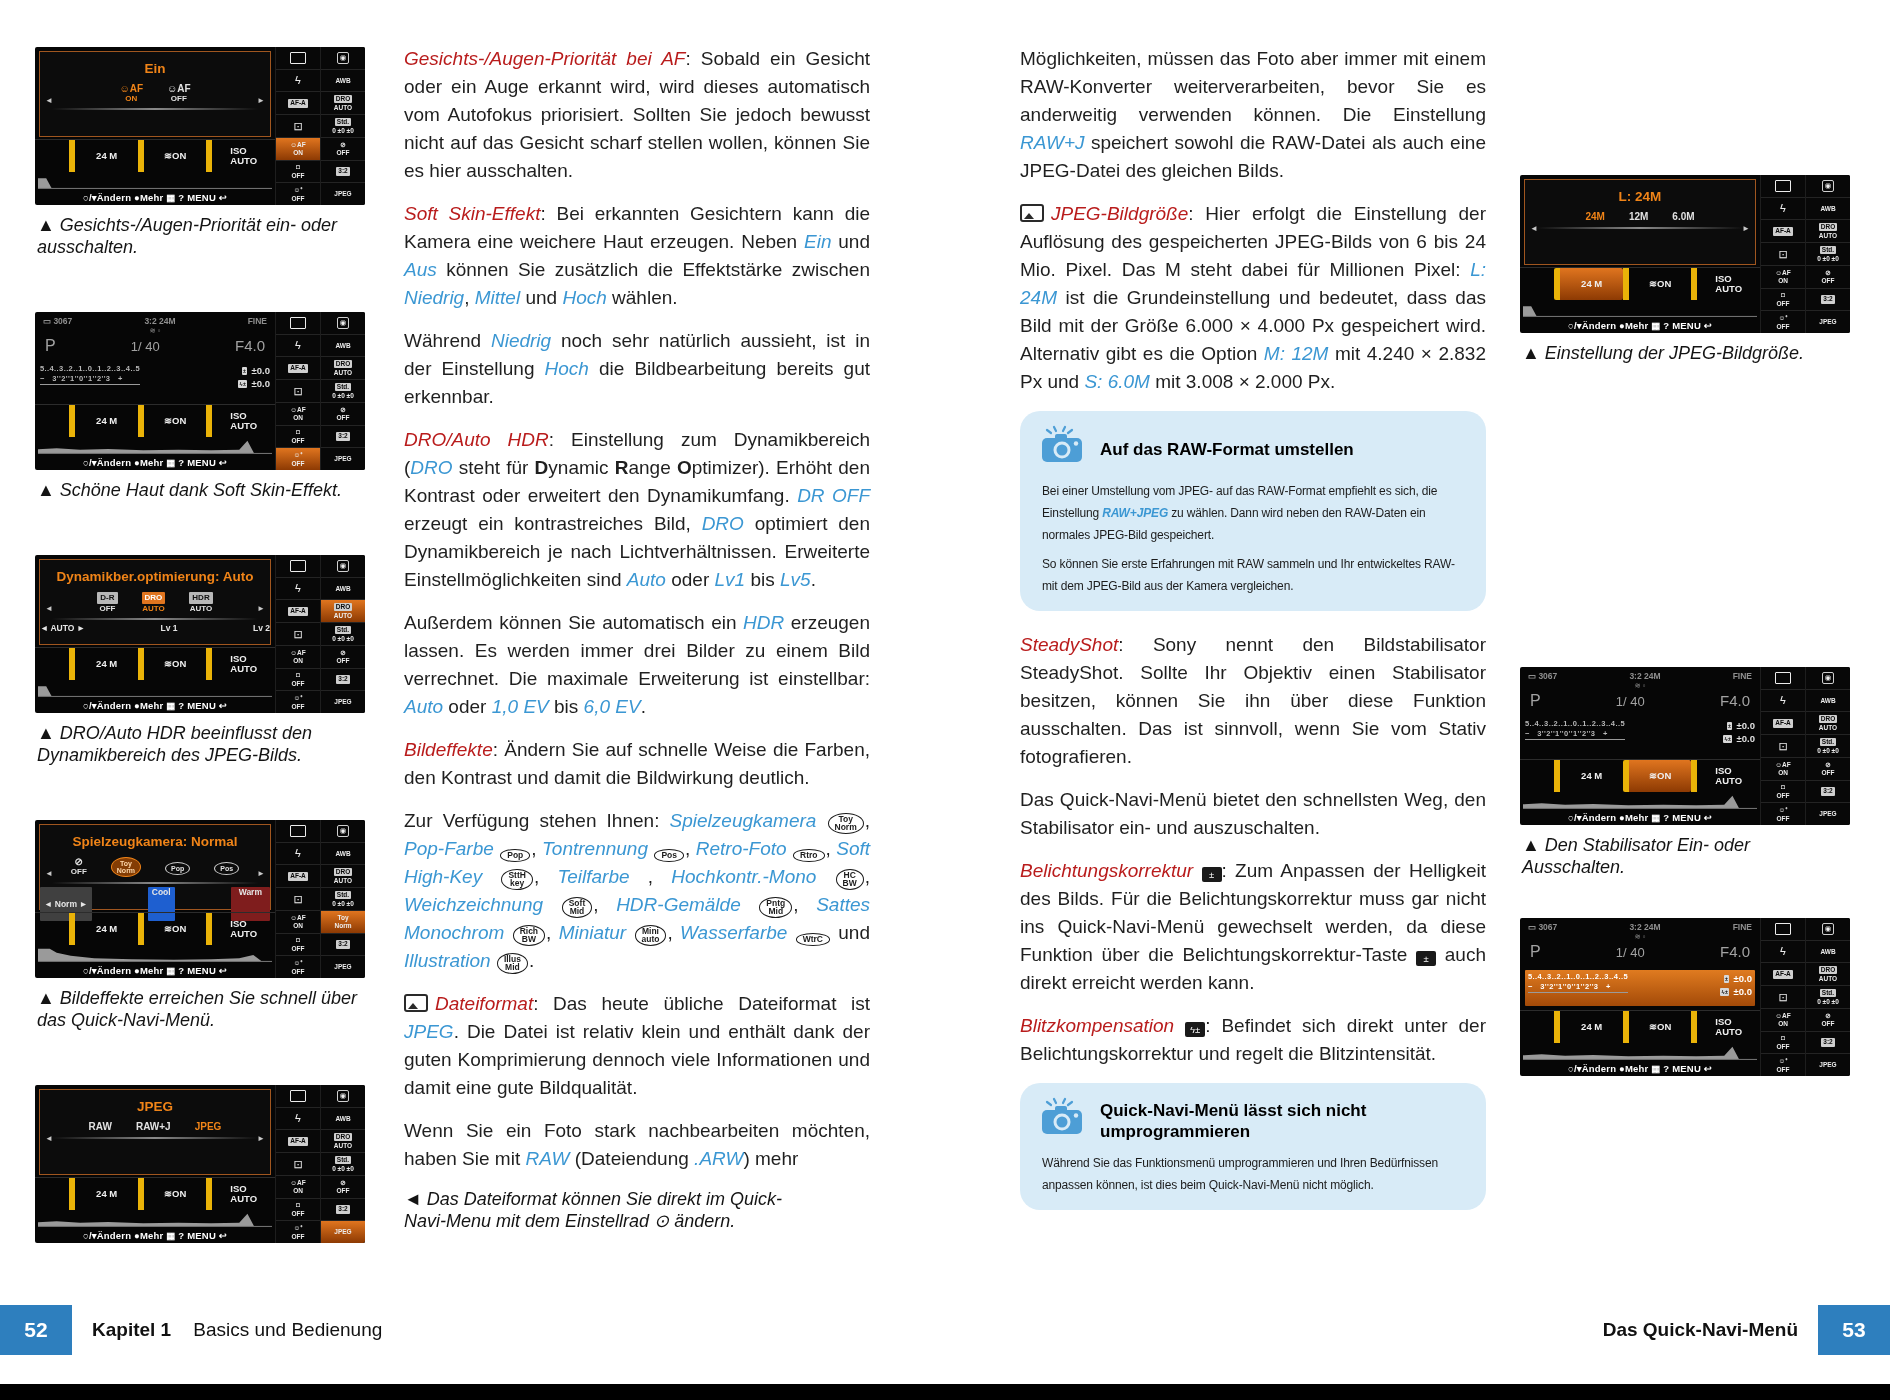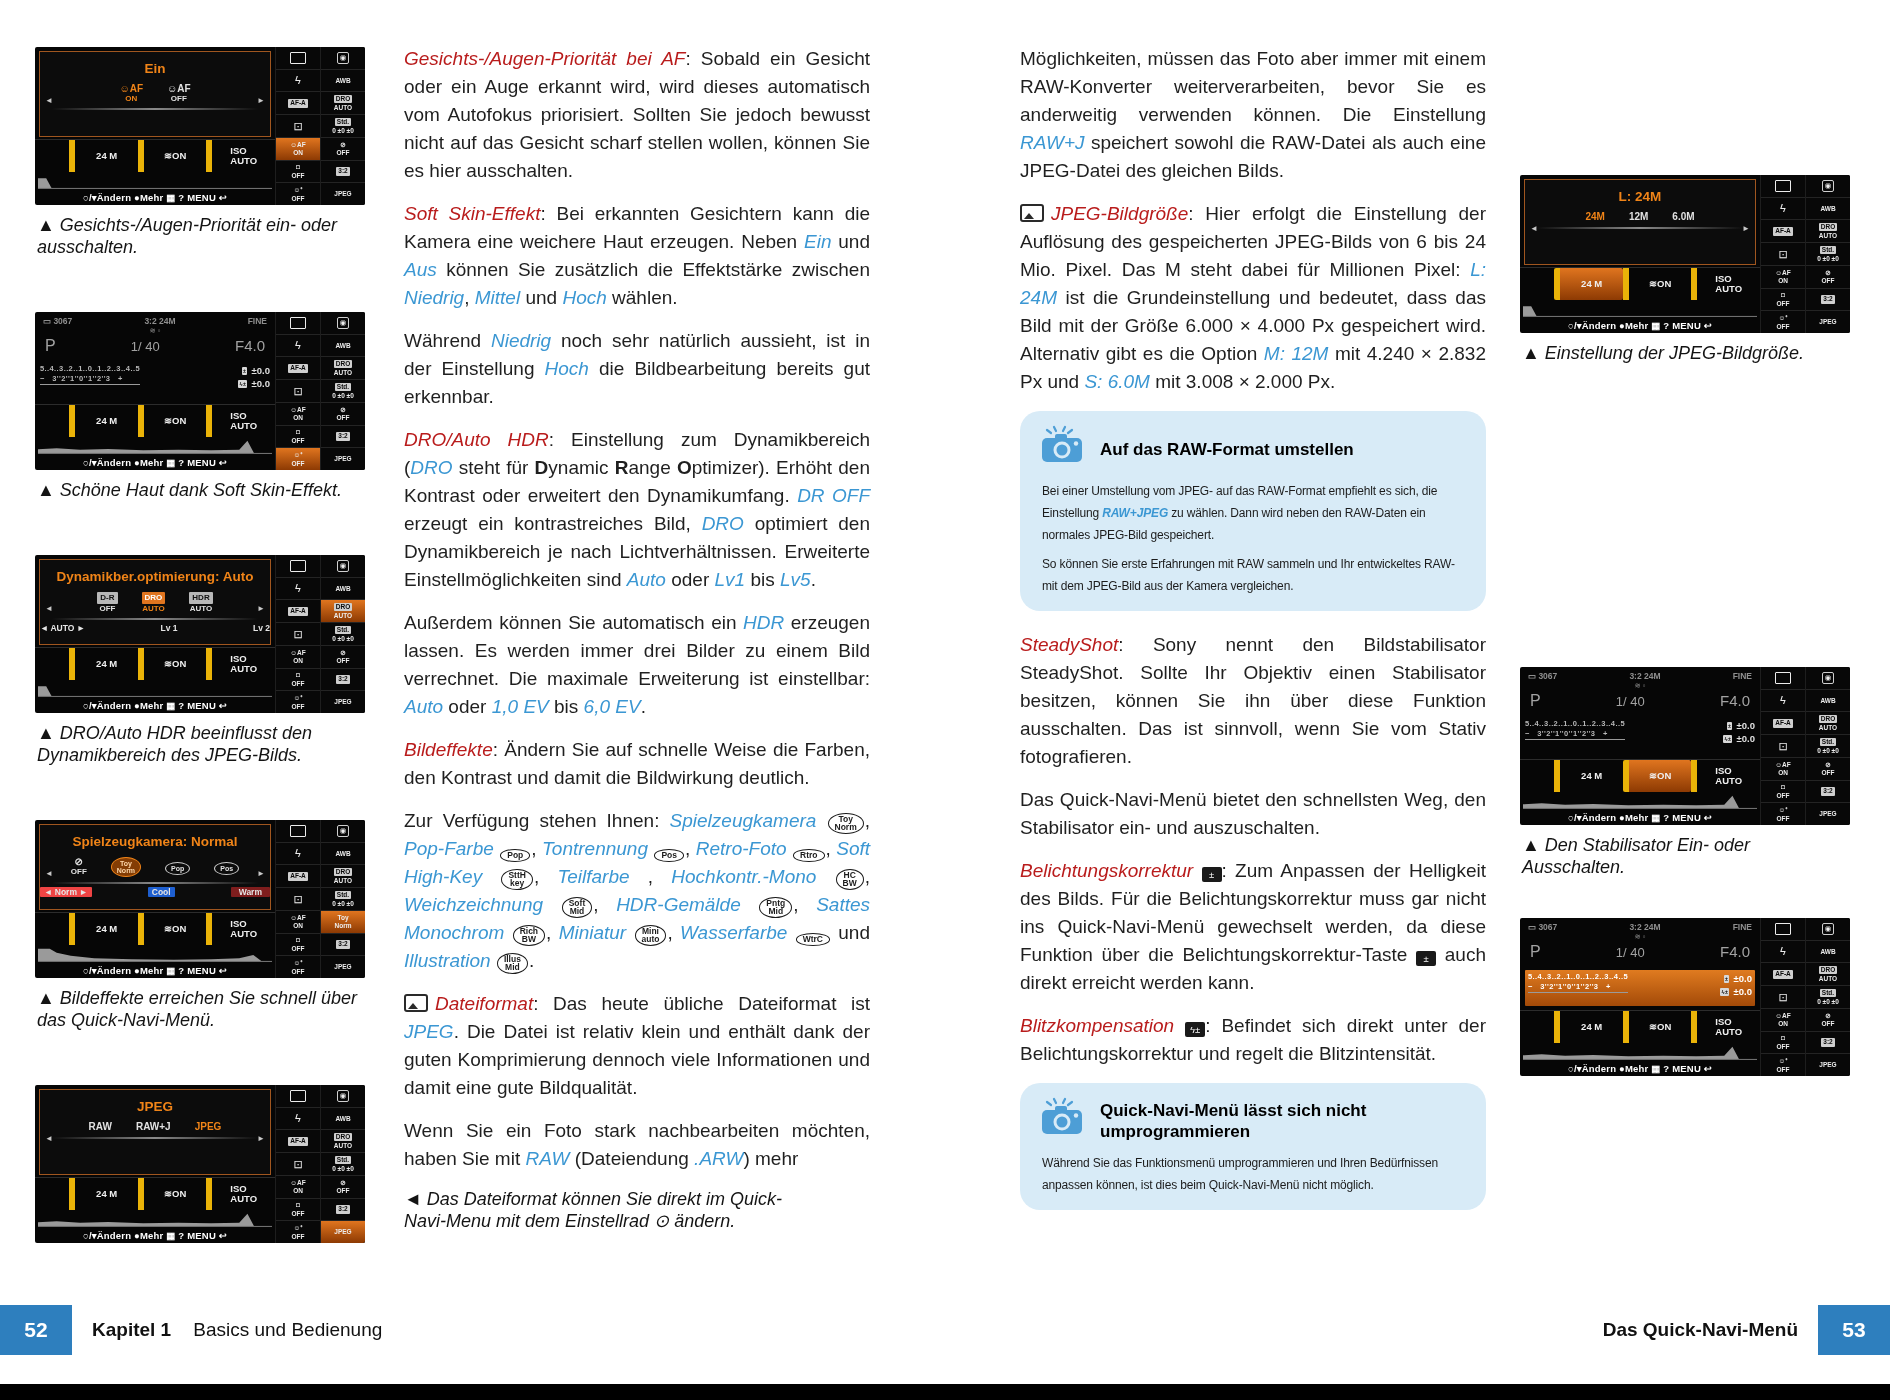--- a/index.html
+++ b/index.html
@@ -75,21 +75,21 @@
   .opt.act{color:#f08418;}
   .opt.oval .opt-t{border:1px solid #c8c8c8;border-radius:50%;padding:2px 5px;
                    font-size:7px;line-height:7px;display:inline-block;}
   .opt.act.oval .opt-t{border-color:#f08418;background:#843d04;color:#ffd9ab;}
   .opt.bdg .opt-t{background:#b8b8b8;color:#111;padding:1px 3px;border-radius:1px;font-size:8px;}
   .opt.bdg.act .opt-t{background:#e0751f;color:#fff;}
   .sel-line{height:2px;margin:5px 12px 0 12px;
             background:linear-gradient(90deg,transparent,#8a8a8a,transparent);}
   .sel-sub{display:flex;justify-content:space-between;gap:18px;margin-top:3px;font-size:8.5px;
            color:#e6e6e6;font-weight:bold;}
-  .sub-item.bg-dark{background:#ef4444;padding:0 4px;border-radius:1px;}
+  .sub-item.bg-dark{background:#404040;padding:12px 4px;border-radius:1px;}
   .sub-item.bg-blue{background:#1e5fd0;padding:0 4px;border-radius:1px;}
   .sub-item.bg-orange{background:#7f1d1d;padding:0 8px;border-radius:1px;}
   .arr{position:absolute;top:44px;color:#c8c8c8;font-size:8px;}
   .arr-l{left:5px;} .arr-r{right:5px;}
 
   .pm-head{position:absolute;top:4px;left:8px;right:8px;display:flex;justify-content:space-between;
            color:#8f8f8f;font-size:8.5px;font-weight:bold;}
   .pm-sub{position:absolute;top:14px;left:0;right:0;text-align:center;color:#8f8f8f;font-size:7.5px;}
   .pm-mode{position:absolute;top:25px;left:10px;right:10px;display:flex;justify-content:space-between;
            align-items:baseline;color:#a2a2a2;}

